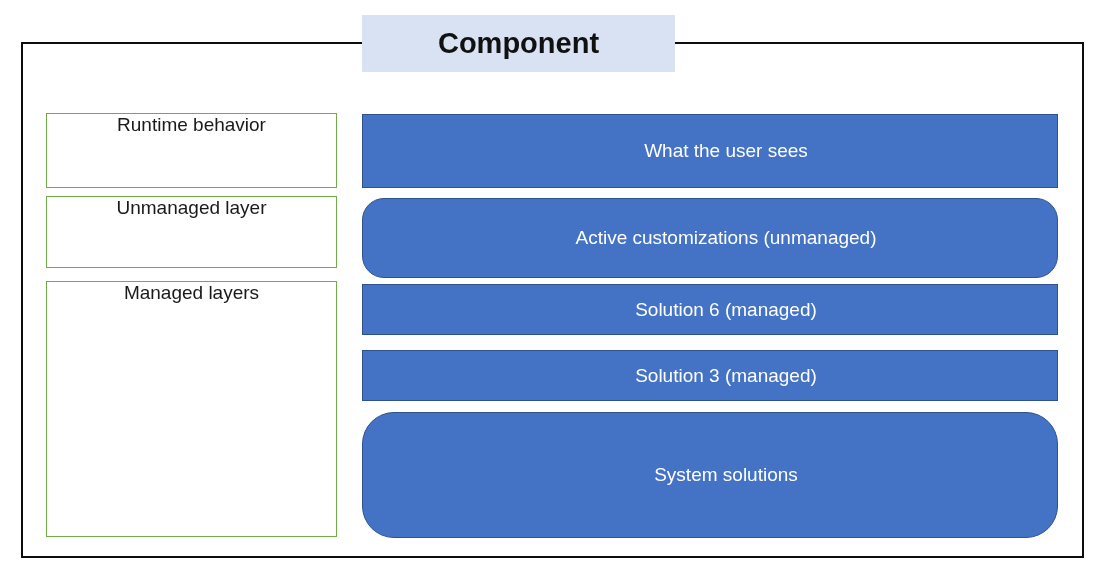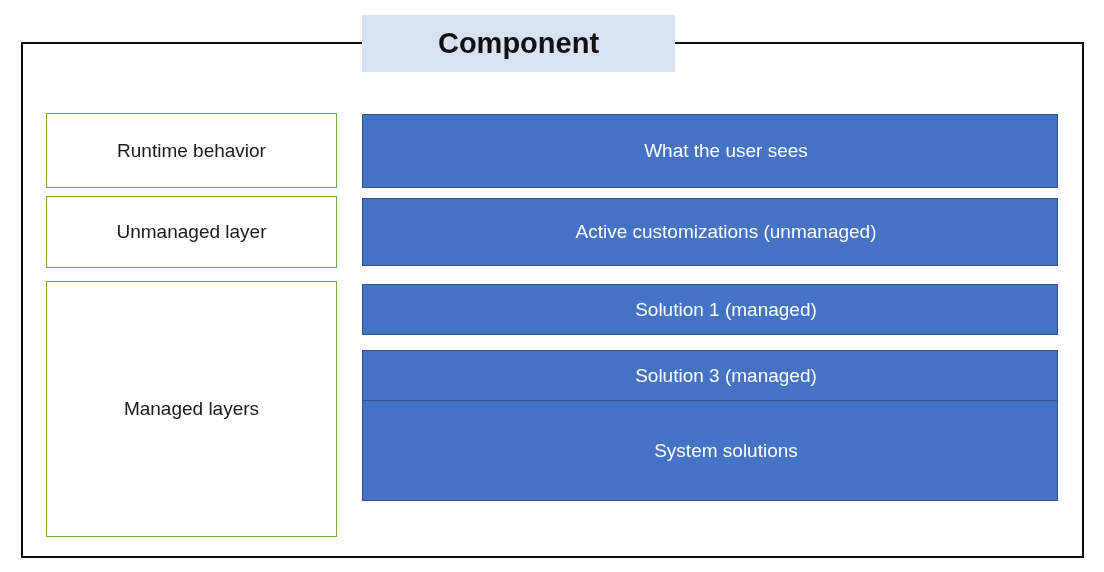--- a/index.html
+++ b/index.html
@@ -46,21 +46,20 @@
     color: #111111;
     letter-spacing: 0px;
   }
   .label-box {
     position: absolute;
     left: 46px;
     width: 291px;
     background: #ffffff;
     border: 1.5px solid #70ad47;
     display: flex;
-    align-items: center;
     justify-content: center;
     z-index: 2;
     font-size: 19px;
     color: #1a1a1a;
   }
   .label-box.pos-0 { top: 113px; height: 75px; }
   .label-box.pos-1 { top: 196px; height: 72px; }
   .label-box.pos-2 { top: 281px; height: 256px; }
   .layer-bar {
     position: absolute;
@@ -70,24 +69,24 @@
     border: 1.5px solid #2f528f;
     display: flex;
     align-items: center;
     justify-content: center;
     z-index: 2;
     font-size: 19px;
     color: #ffffff;
     padding-left: 32px;
   }
   .layer-bar.pos-0 { top: 114px; height: 74px; }
-  .layer-bar.pos-1 { top: 198px; height: 68px; }
+  .layer-bar.pos-1 { top: 198px; height: 80px; border-radius: 22px; }
   .layer-bar.pos-2 { top: 284px; height: 51px; }
   .layer-bar.pos-3 { top: 350px; height: 51px; }
-  .layer-bar.pos-4 { top: 400px; height: 101px; }
+  .layer-bar.pos-4 { top: 412px; height: 126px; border-radius: 32px; }
 </style>
 </head>
 <body>
 
 <div class="canvas">
 
   <div class="outer-frame"></div>
 
   <div class="title-box">
     <span class="title-text">Component</span>
@@ -103,21 +102,21 @@
     <span>Unmanaged layer</span>
   </div>
 
   <div class="layer-bar pos-0">
     <span>What the user sees</span>
   </div>
   <div class="layer-bar pos-1">
     <span>Active customizations (unmanaged)</span>
   </div>
   <div class="layer-bar pos-2">
-    <span>Solution 1 (managed)</span>
+    <span>Solution 6 (managed)</span>
   </div>
   <div class="layer-bar pos-3">
     <span>Solution 3 (managed)</span>
   </div>
   <div class="layer-bar pos-4">
     <span>System solutions</span>
   </div>
 
 </div>
 

